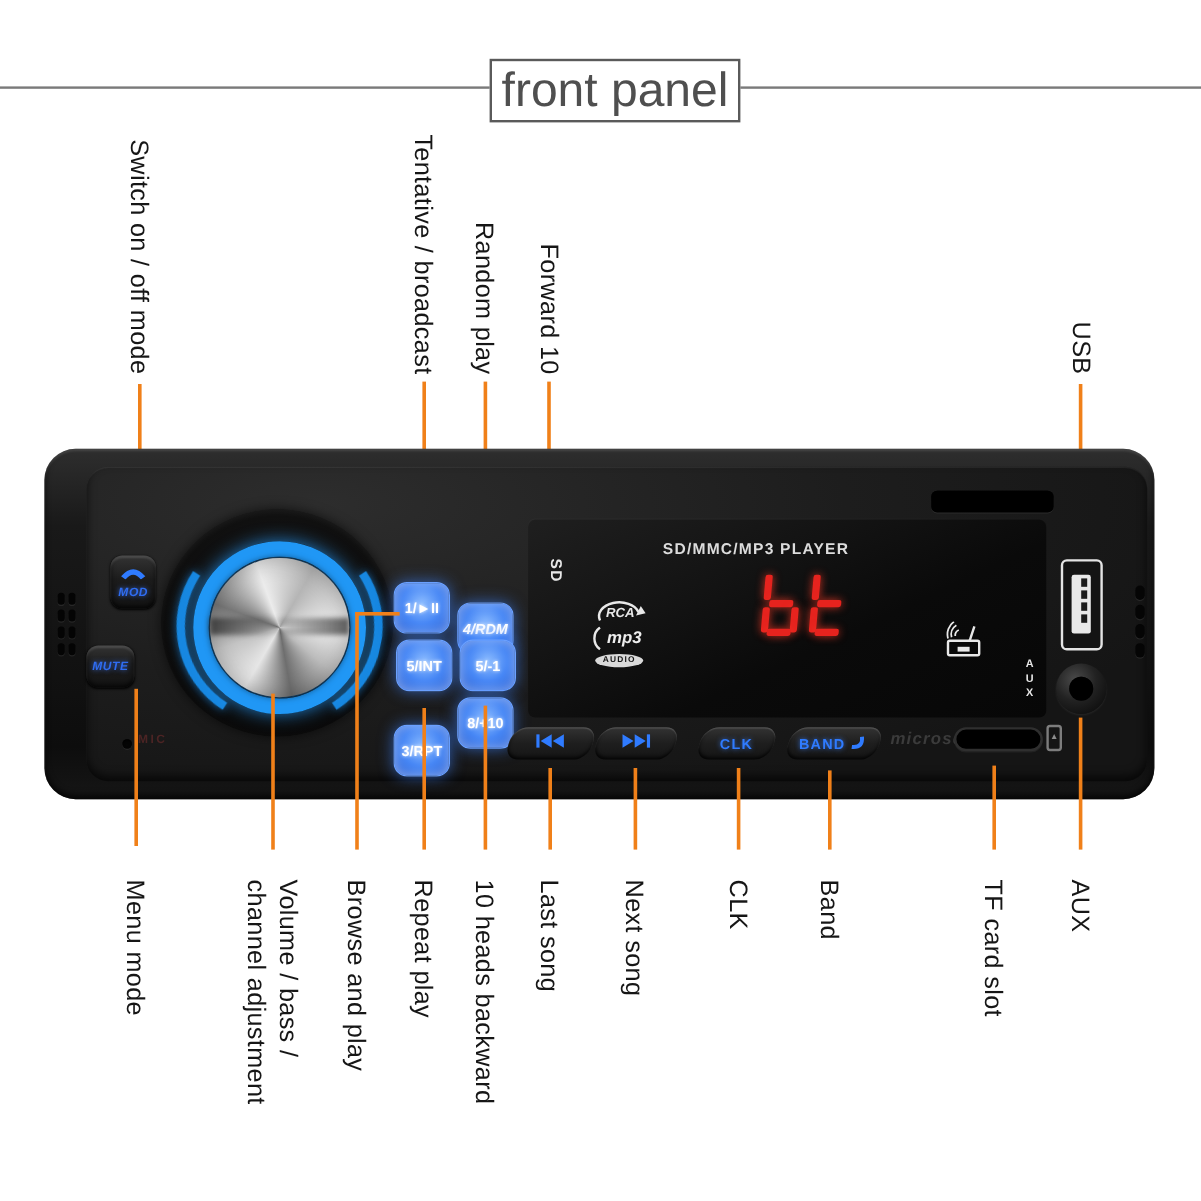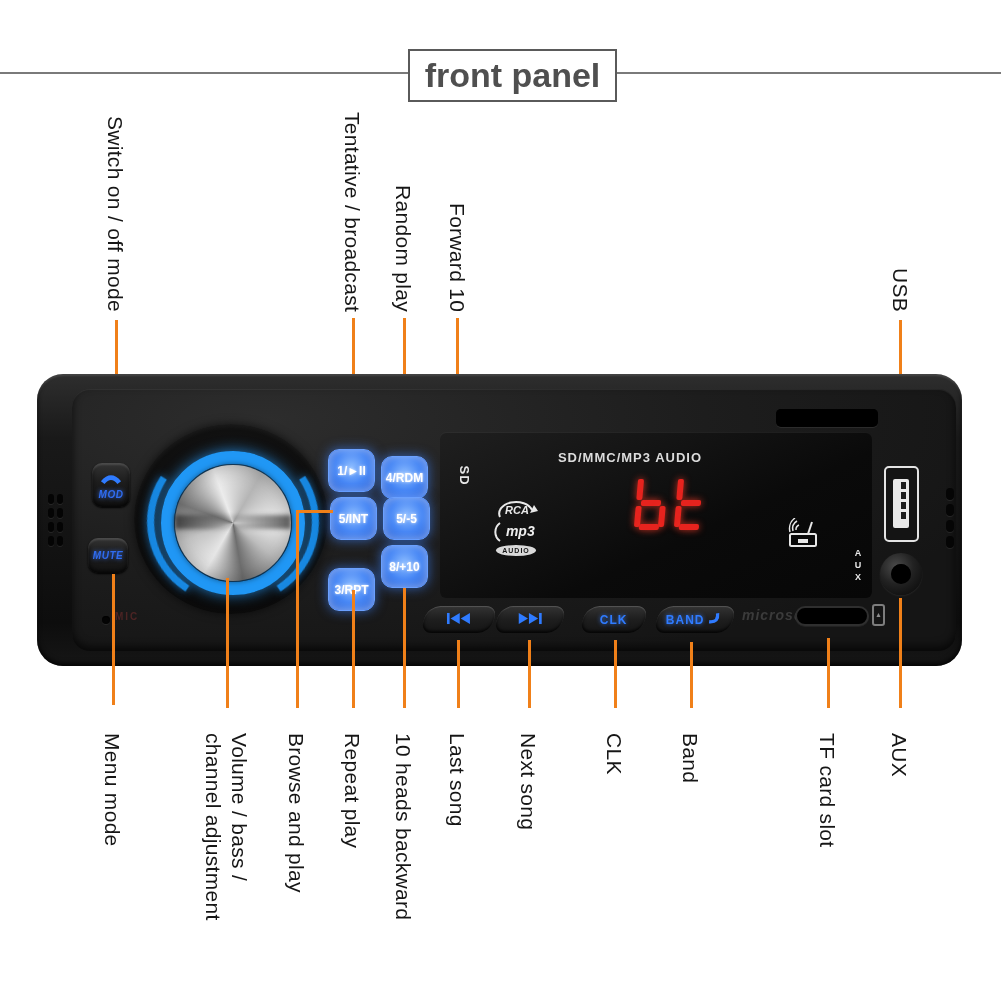--- a/index.html
+++ b/index.html
@@ -4,21 +4,21 @@
 <style>
   * { margin:0; padding:0; box-sizing:border-box; }
   html,body { background:#fff; }
   body { font-family:"Liberation Sans", sans-serif; }
   .stage { position:relative; width:1001px; height:1001px; background:#fff; overflow:hidden; }
 
   
   .hline { position:absolute; left:0; top:72px; width:1001px; height:2px; background:#7a7a7a; }
   .title-box { position:absolute; left:408px; top:49px; width:209px; height:53px; background:#fff;
                border:2px solid #5a5a5a; display:flex; align-items:center; justify-content:center; }
-  .title-box span { font-size:34px; color:#4f4f4f;font-weight:bold; }
+  .title-box span { font-size:40px; color:#4f4f4f; }
 
   
   .cl { position:absolute; background:#f08019; width:3px; }
   .clh { position:absolute; background:#f08019; height:3px; }
 
   
   .vlabel { position:absolute; writing-mode:vertical-rl; font-size:21px; line-height:26px;
             color:#161616; white-space:pre-line; letter-spacing:0.3px; }
 
   
@@ -38,21 +38,21 @@
     border-radius:4px; box-shadow:0 1px 0 rgba(255,255,255,.08); }
 
   
   .side-btn { position:absolute; border-radius:10px;
     background:linear-gradient(180deg,#333 0%,#1c1c1c 45%,#141414 100%);
     box-shadow:inset 0 2px 2px rgba(255,255,255,.15), inset 0 -2px 4px rgba(0,0,0,.8), 0 1px 2px #000;
     display:flex; flex-direction:column; align-items:center; justify-content:center; gap:1px; }
   .side-btn .txt { color:#2f6cf0; font-weight:bold; font-size:10px; letter-spacing:.5px;
     text-shadow:0 0 4px rgba(60,120,255,.8);font-style:italic; }
   .btn-mod  { left:92px; top:463px; width:38px; height:44px; }
-  .btn-mute { left:88px; top:538px; width:40px; height:35px; }
+  .btn-mute { left:72px; top:538px; width:40px; height:35px; }
   .mic-dot { position:absolute; left:102px; top:616px; width:8px; height:8px; border-radius:50%;
     background:#050505; box-shadow:inset 0 1px 2px #000, 0 1px 0 rgba(255,255,255,.07); }
   .mic-label { position:absolute; left:115px; top:611px; font-size:10px; font-weight:bold;
     color:#4c2424; letter-spacing:2px; }
 
   
   .knob-housing { position:absolute; left:134px; top:424px; width:194px; height:190px; border-radius:50%;
     background:radial-gradient(circle at 50% 40%, #1a1a1a 0%, #0b0b0b 70%, #080808 100%);
     box-shadow:inset 0 3px 5px rgba(255,255,255,.05), 0 0 10px rgba(0,0,0,.6); }
   .knob-arc { position:absolute; width:172px; height:168px; border-radius:50%; border:7px solid transparent; }
@@ -70,21 +70,21 @@
   .knob::after { content:""; position:absolute; left:0; top:50px; width:116px; height:14px;
     background:linear-gradient(90deg, rgba(40,40,40,.75), rgba(90,90,90,.15) 45%, rgba(40,40,40,.7));
     filter:blur(2px); }
 
   
   .key { position:absolute; width:47px; height:43px; border-radius:11px;
     background:radial-gradient(circle at 50% 42%, #8cbcff 0%, #4787f5 50%, #2a5fd2 100%);
     border:1px solid #6aa0ff;
     box-shadow:0 0 12px rgba(60,130,255,.65), inset 0 0 9px rgba(255,255,255,.45);
     display:flex; align-items:center; justify-content:center;
-    color:#fff; font-size:12px; font-weight:bold; text-shadow:0 0 3px rgba(255,255,255,.9); }
+    color:#fff; font-size:12px; font-weight:bold; text-shadow:0 0 3px rgba(255,255,255,.9);margin-top:36px; }
 
   
   .display { position:absolute; left:440px; top:432px; width:432px; height:166px; border-radius:6px;
     background:linear-gradient(155deg,#1f1f1f 0%,#131313 35%,#0a0a0a 60%,#070707 100%);
     box-shadow:inset 0 1px 1px rgba(255,255,255,.07); overflow:hidden; }
   .disp-brand { position:absolute; left:60px; top:18px; width:260px; text-align:center;
     color:#dcdcdc; font-size:13px; font-weight:bold; letter-spacing:1px; }
   .disp-sd { position:absolute; left:14px; top:36px; color:#e8e8e8; font-size:13px; font-weight:bold;
     transform:rotate(90deg); letter-spacing:1px; }
   .rca-logo { position:absolute; left:52px; top:61px; width:48px; height:32px; }
@@ -198,28 +198,28 @@
   <div class="mic-dot"></div>
   <div class="mic-label">MIC</div>
 
   <div class="knob-housing"></div>
   <div class="knob-arc arc-l"></div>
   <div class="knob-arc arc-r"></div>
   <div class="knob-ring"></div>
   <div class="knob"></div>
 
   <div class="key" style="left:328px; top:449px;">1/►II</div>
-  <div class="key" style="left:381px; top:456px;">4/RDM</div>
+  <div class="key" style="left:381px; top:466px;font-style:italic;">4/RDM</div>
   <div class="key" style="left:330px; top:497px;">5/INT</div>
-  <div class="key" style="left:383px; top:497px;">5/-5</div>
+  <div class="key" style="left:383px; top:497px;">5/-1</div>
   <div class="key" style="left:328px; top:568px;">3/RPT</div>
   <div class="key" style="left:381px; top:545px;">8/+10</div>
 
   <div class="display">
-    <div class="disp-brand">SD/MMC/MP3 AUDIO</div>
+    <div class="disp-brand">SD/MMC/MP3 PLAYER</div>
     <div class="disp-sd">SD</div>
     <div class="rca-logo">
       <svg width="48" height="32" viewBox="0 0 48 32">
         <path class="w-stroke" stroke-width="2" d="M8 24 A16 11 0 1 1 40 17"></path>
         <path fill="#e8e8e8" d="M42 12 L38 20 L46 18 Z"></path>
         <text x="13" y="21" fill="#e8e8e8" font-size="11" font-weight="bold" font-style="italic" font-family="Liberation Sans, sans-serif">RCA</text>
       </svg>
     </div>
     <div class="mp3-logo">
       <svg width="10" height="20" viewBox="0 0 10 20" style="vertical-align:middle;">

